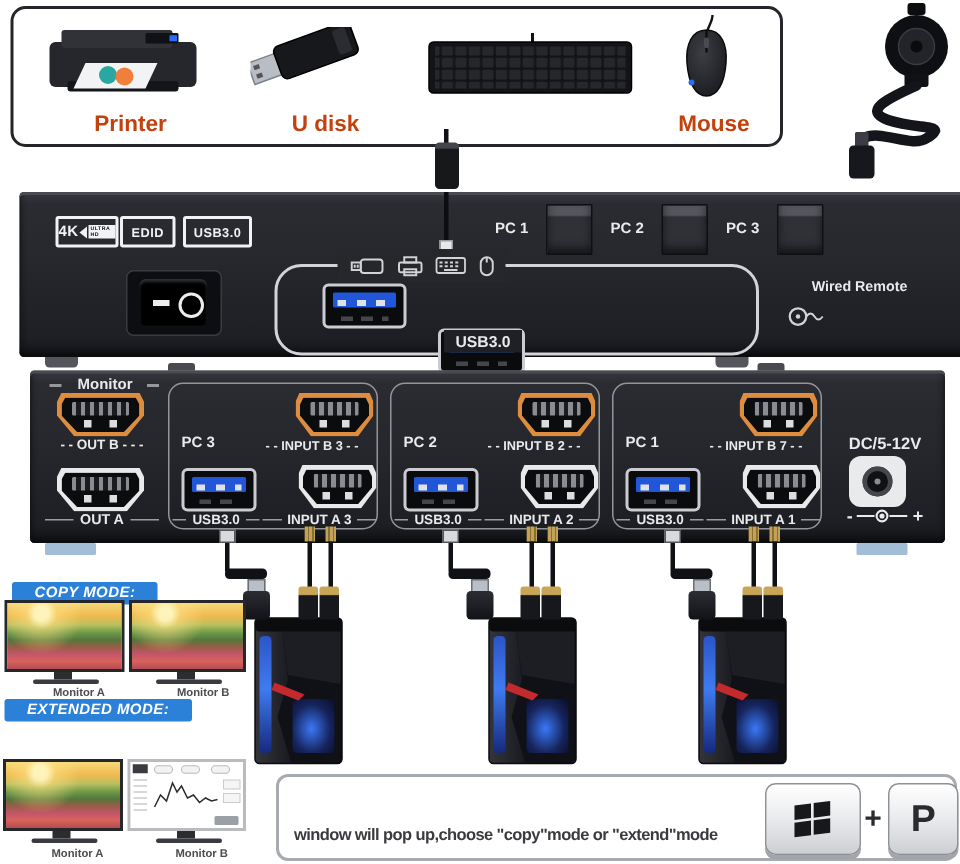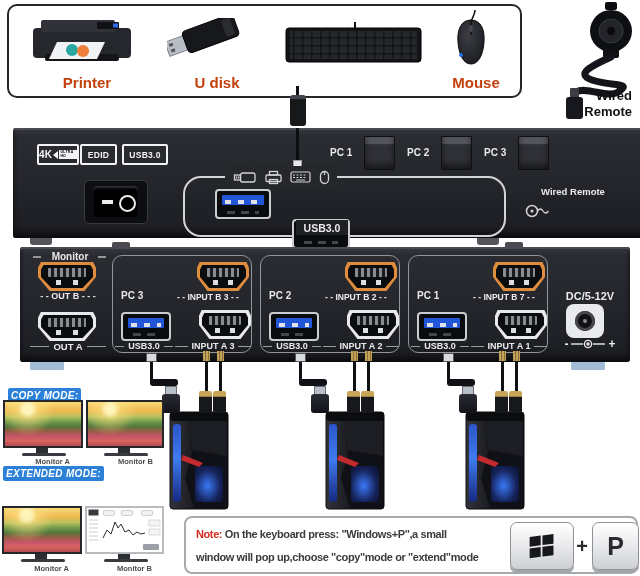--- a/index.html
+++ b/index.html
@@ -63,21 +63,21 @@
   
   .cable-v{width:3px;background:#101115;}
   .elbow{height:7px;background:#101115;border-radius:3px;}
   .usb-tip{width:11px;height:9px;background:#d9dadc;border:1px solid #55565c;box-sizing:border-box;}
   .usb-plug-sil{width:12px;height:9px;background:#b9bfc7;border:1px solid #6a6f76;box-sizing:border-box;}
   .usb-plug-body{width:18px;height:19px;background:linear-gradient(180deg,#2c2d33,#121318);border-radius:3px;}
   .gold-tip{width:7px;height:10px;background:repeating-linear-gradient(90deg,#c2a258 0 2px,#8a6f33 2px 3px);}
   .hdmi-plug{width:13px;height:22px;border-radius:2px;background:linear-gradient(180deg,#c9a557 0 24%,#17181c 28%);}
   
   .mode-badge{background:#2b80d8;color:#fff;font-weight:900;font-style:italic;font-size:10px;
-        padding:2px 3px;border-radius:2px;letter-spacing:.3px;display:inline-block;}
+        padding:2px 15px;border-radius:2px;letter-spacing:.3px;display:inline-block;}
   .mon{border:2px solid #26272b;box-sizing:border-box;background:#000;}
   .scape{width:100%;height:100%;
      background:radial-gradient(circle at 30% 16%, rgba(255,246,190,.95) 0 7%, rgba(255,224,130,.55) 16%, transparent 42%),
      linear-gradient(180deg,#f7d978 0%,#efb94f 20%,#b9c05e 33%,#6e9a4a 45%,#54763c 56%,#9a5c46 67%,#c4566a 78%,#d9625c 88%,#b44c52 100%);}
   .mon-white{border:2px solid #b9bbbe;box-sizing:border-box;background:#fff;}
   .stand-neck{background:#2c2d31;}
   .stand-base{background:#3a3b40;border-radius:2px;}
   .mon-lbl{font-size:7.5px;color:#4c4d50;font-weight:700;text-align:right;}
   
   .note-box{left:184px;top:516px;width:454px;height:58px;border:2px solid #a7abb0;border-radius:8px;background:#fff;box-sizing:border-box;}
@@ -161,24 +161,20 @@
   <svg class="abs" style="left:545px;top:2px" width="95" height="122" viewBox="0 0 95 122">
     <rect x="60" y="0" width="12" height="8" rx="2" fill="#0c0d10"></rect>
     <circle cx="66" cy="29" r="21" fill="#0e0f12"></circle>
     <circle cx="66" cy="29" r="12" fill="#23242a" stroke="#3a3b42"></circle>
     <circle cx="66" cy="29" r="4" fill="#0a0b0d"></circle>
     <rect x="58" y="47" width="16" height="9" rx="2" fill="#101114"></rect>
     <path d="M66,55 C46,64 30,72 47,78 C68,85 88,80 73,90 C63,97 42,84 31,90" fill="none" stroke="#14151a" stroke-width="7" stroke-linecap="round"></path>
     <rect x="25" y="86" width="9" height="10" rx="1" fill="#3c3d44"></rect>
     <rect x="21" y="95" width="17" height="22" rx="3" fill="#17181d"></rect>
   </svg>
-  <div class="abs" style="left:572px;top:88px;width:60px;text-align:right;font-size:13px;line-height:1.25;font-weight:700;color:#101114">
-    <div>Wired</div>
-    <div>Remote</div>
-  </div>
 
   <div class="abs" style="left:296px;top:86px;width:3px;height:10px;background:#101114"></div>
   <div class="abs" style="left:290px;top:95px;width:16px;height:31px;border-radius:3px;background:linear-gradient(180deg,#44454c 0 12%,#17181a 15%)"></div>
 
   <div class="abs panel front-panel">
 
     <div class="abs badge" style="left:24px;top:16px;width:38px;height:17px;font-size:10px">
       <span>4K</span>
       <span class="chev"></span>
       <span class="b4k-sub">ULTRA HD</span>
@@ -487,23 +483,20 @@
       <rect x="62" y="21" width="11" height="6" fill="#f5f5f5" stroke="#ccc" stroke-width=".7"></rect>
       <rect x="56" y="36" width="16" height="6" rx="1" fill="#9aa0a6"></rect>
     </svg>
   </div>
   <div class="abs stand-neck" style="left:118px;top:554px;width:12px;height:5px"></div>
   <div class="abs stand-base" style="left:104px;top:559px;width:44px;height:3px"></div>
   <div class="abs mon-lbl" style="left:13px;top:564px;width:56px">Monitor A</div>
   <div class="abs mon-lbl" style="left:96px;top:564px;width:56px">Monitor B</div>
 
   <div class="abs note-box">
-    <div class="abs note-line" style="left:10px;top:10px">
-      <span class="note-red">Note:</span><span> On the keyboard press: "Windows+P",a small</span>
-    </div>
     <div class="abs note-line" style="left:10px;top:33px">window will pop up,choose "copy"mode or "extend"mode</div>
     <div class="abs keycap" style="left:324px;top:4px;width:62px;height:46px">
       <svg width="30" height="30" viewBox="0 0 32 34">
         <g transform="translate(0,4) skewY(-7)" fill="#17181b">
           <rect x="2" y="3" width="12.5" height="11"></rect>
             <rect x="16.5" y="3" width="12.5" height="11"></rect>
           <rect x="2" y="16" width="12.5" height="11"></rect>
             <rect x="16.5" y="16" width="12.5" height="11"></rect>
         </g>
       </svg>

